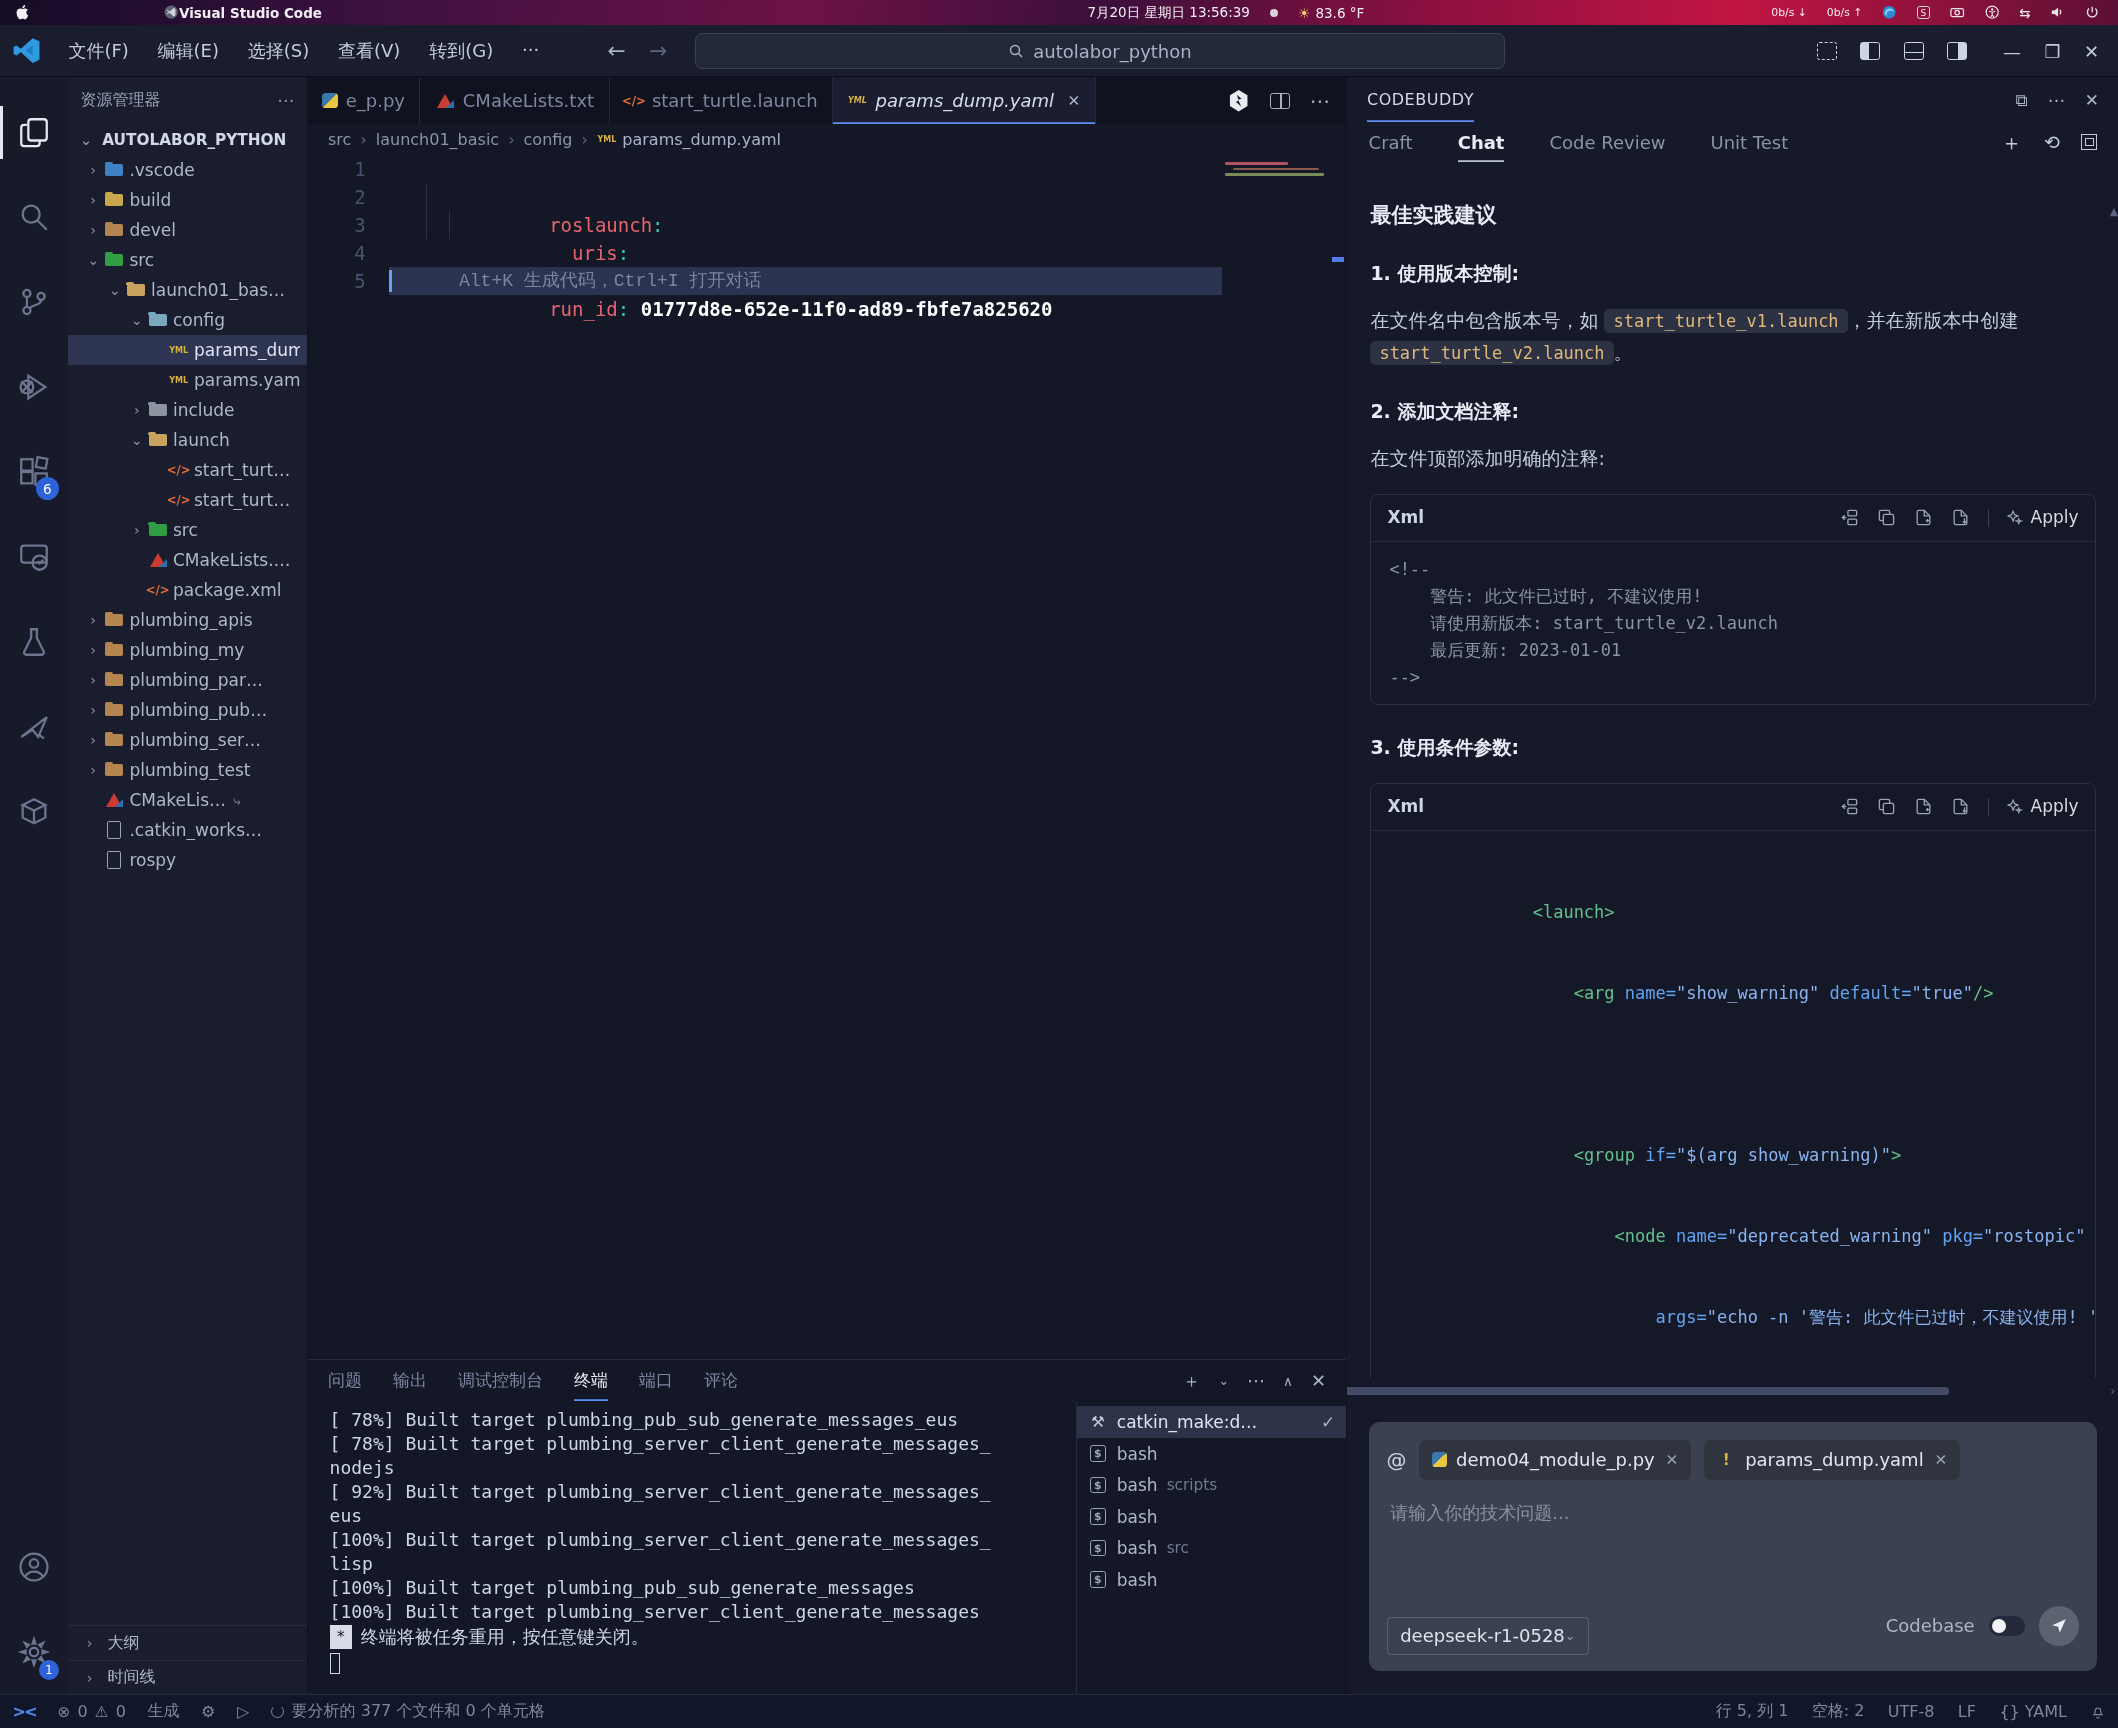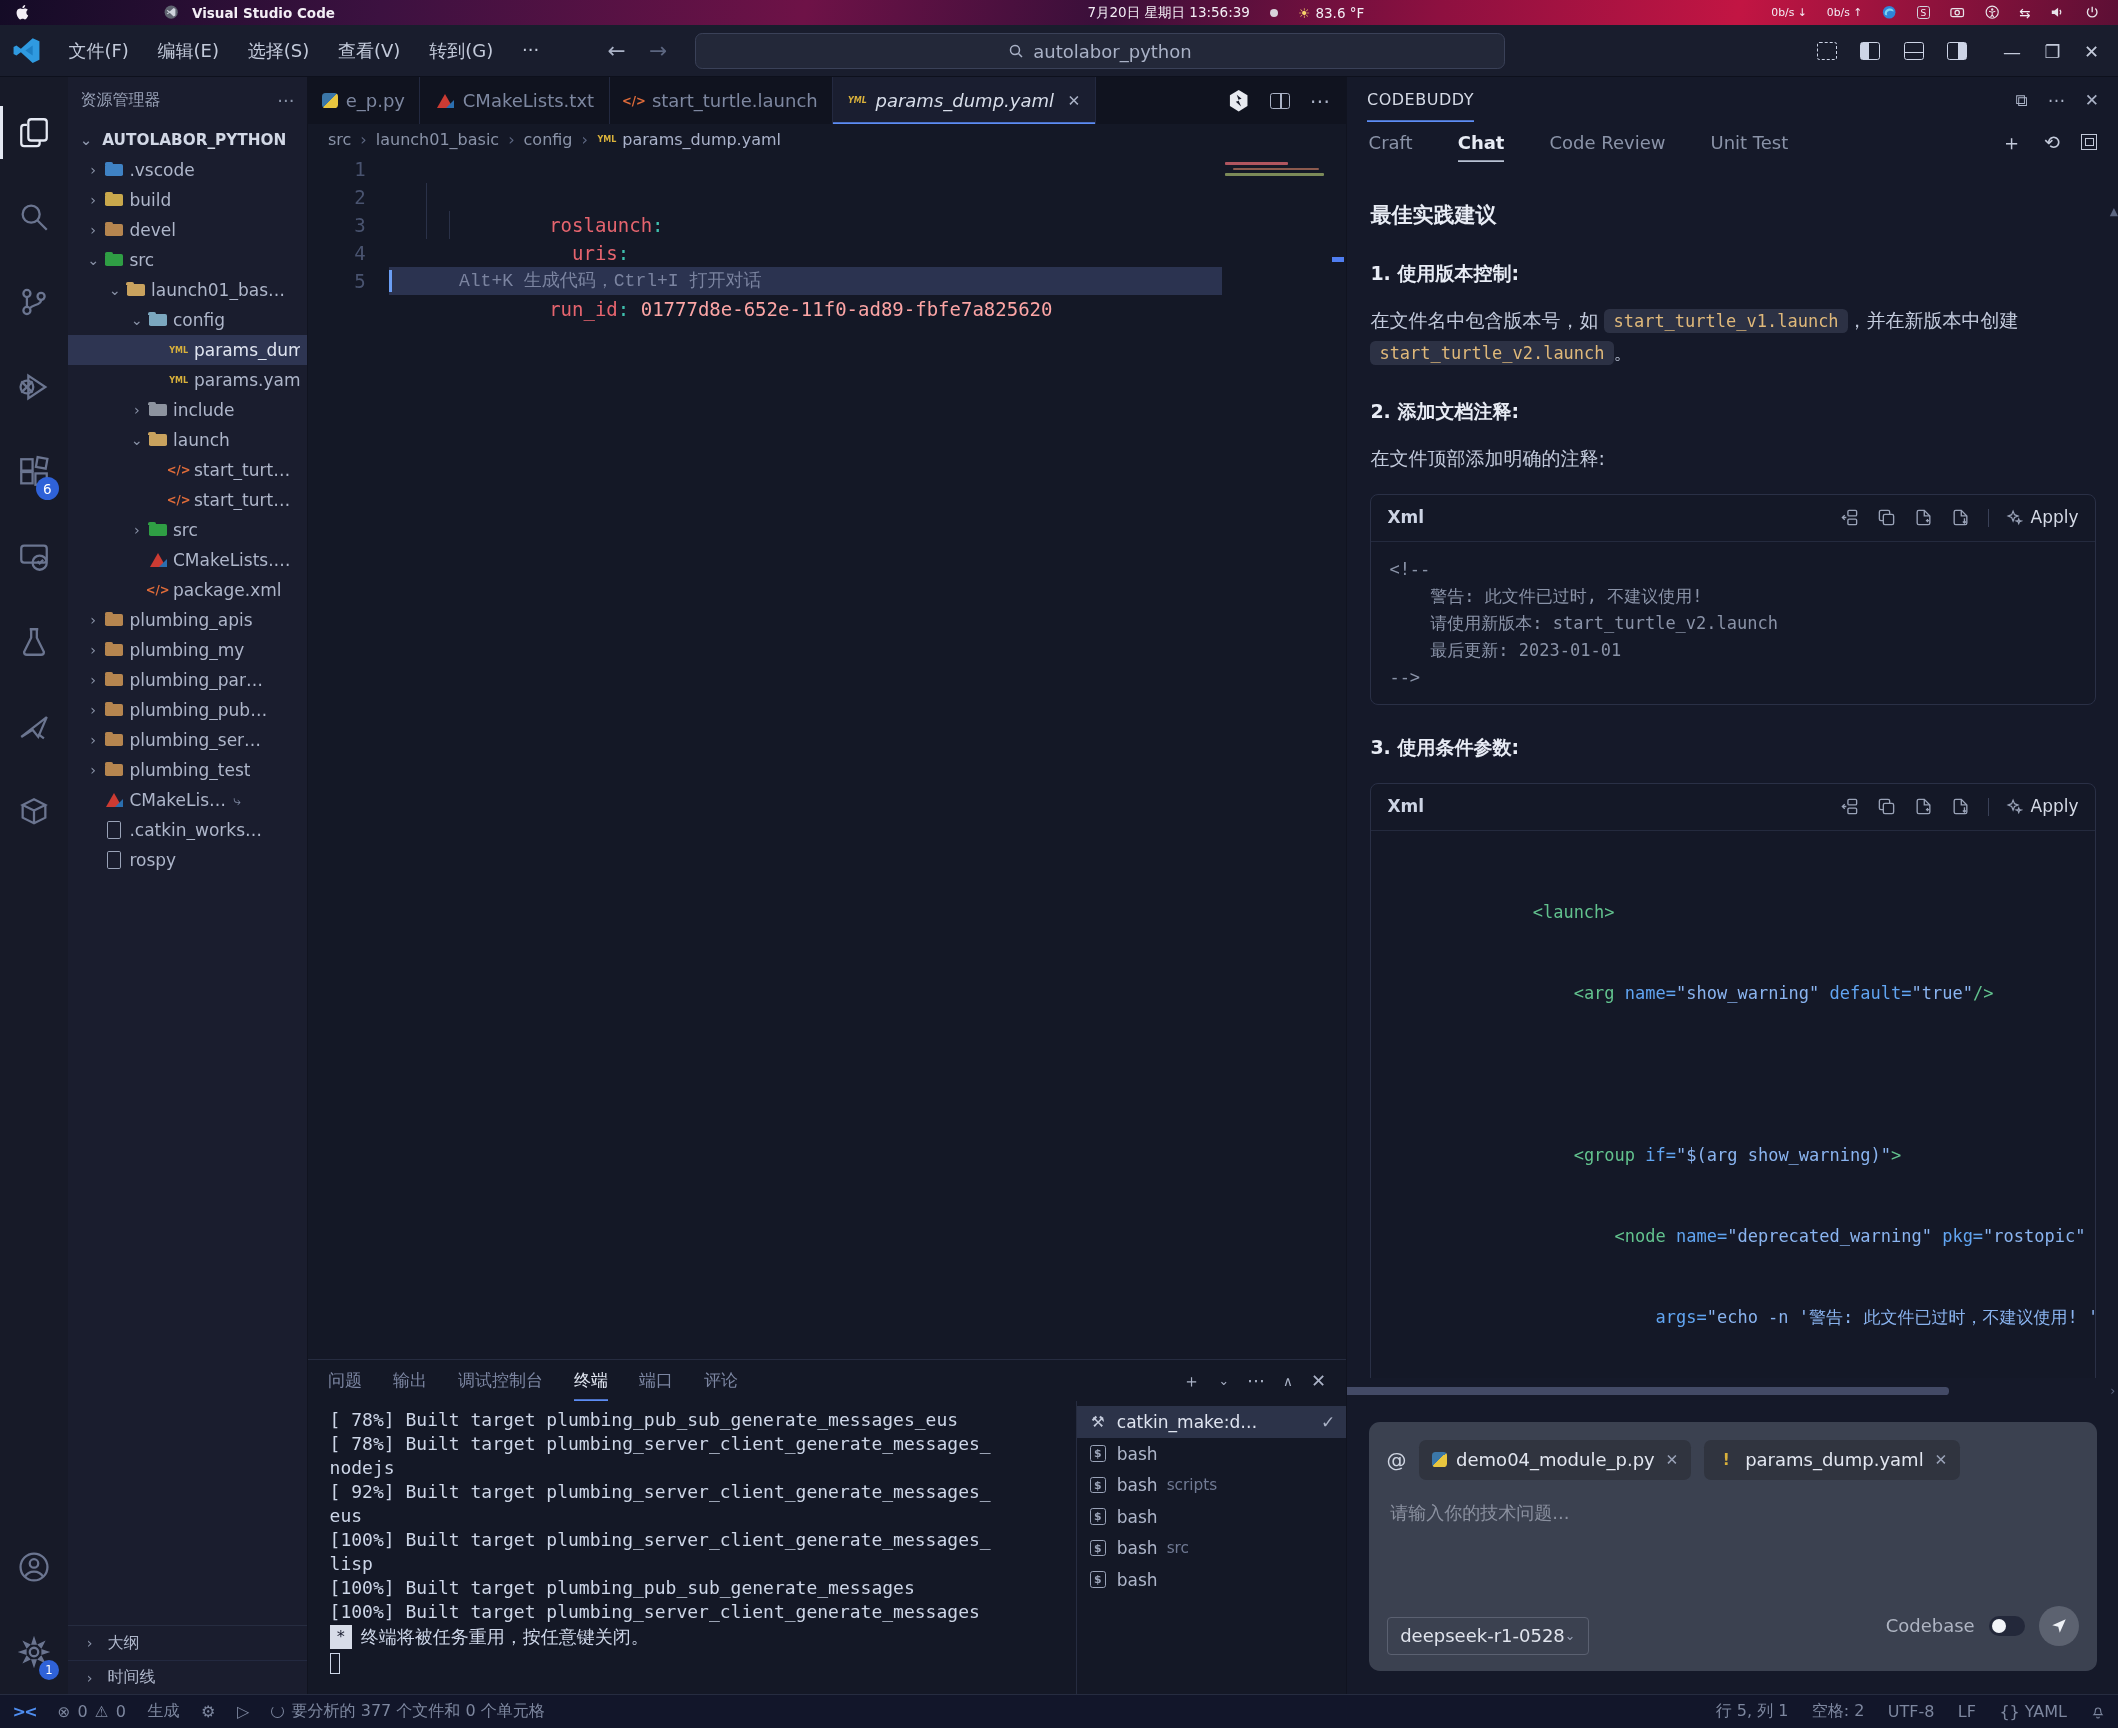--- a/index.html
+++ b/index.html
@@ -5,21 +5,21 @@
   *{margin:0;padding:0;box-sizing:border-box;}
   html,body{width:2119px;height:1728px;overflow:hidden;background:#10131f;}
   body{font-family:"DejaVu Sans","Liberation Sans",sans-serif;color:#c6cede;-webkit-font-smoothing:antialiased;}
   .mono{font-family:"DejaVu Sans Mono","Liberation Mono",monospace;}
   .app{width:2119px;height:1728px;display:flex;flex-direction:column;}
 
   
   .macbar{height:25px;flex:0 0 25px;display:flex;align-items:center;color:#f3eef5;font-size:13.5px;
     background:linear-gradient(100deg,#140b26 0%,#3c1140 18%,#6e1247 38%,#3a0f3a 52%,#8e1040 68%,#c21543 82%,#5c0f35 100%);}
   .macbar .apple{margin-left:16px;width:12.6px;height:14.4px;}
-  .macbar .vsc-mini{margin-left:135px;display:flex;align-items:center;gap:14px;font-weight:bold;}
+  .macbar .vsc-mini{margin-left:135px;display:flex;align-items:center;gap:1px;font-weight:bold;}
   .macbar .spacer{flex:1;}
   .macbar .mitem{margin-right:20px;display:flex;align-items:center;gap:5.4px;}
   .macbar .dot{width:8px;height:8px;border-radius:50%;background:#d8d3da;}
   .mini-ic{width:14.4px;height:14.4px;display:inline-block;}
 
   
   .titlebar{height:52px;flex:0 0 52px;background:#191d2d;display:flex;align-items:center;position:relative;border-bottom:0.9px solid #0d101c;}
   .vscode-logo{width:27px;height:27px;margin:0 14.4px 0 12.6px;}
   .menu-item{color:#c3cada;font-size:18px;padding:7.2px 14.4px;border-radius:5.4px;}
   .nav-arrows{margin-left:54px;display:flex;gap:23.4px;color:#aab2c6;font-size:21.6px;}
@@ -101,21 +101,21 @@
   .breadcrumbs .sep{color:#5c6680;}
   .bc-file{display:flex;align-items:center;gap:5.4px;color:#aab2ca;}
 
   .editor{flex:1;position:relative;overflow:hidden;font-size:19px;line-height:28px;}
   .codeline{display:flex;height:28px;}
   .gutter{width:81px;flex:0 0 81px;text-align:right;padding-right:23.4px;color:#49536f;}
   .ltext{white-space:pre;}
   .tok[data-c="key"]{color:#e5646e;}
   .tok[data-c="pu"]{color:#3fc0ae;}
   .tok[data-c="pl"]{color:#c6cede;}
-  .tok[data-c="val"]{color:#fca5a5;}
+  .tok[data-c="val"]{color:#ffffff;font-weight:bold;}
   .tok[data-c="link"]{color:#c3d98d;text-decoration:underline;}
   .hintline{display:flex;height:28px;align-items:center;}
   .hintband{margin-left:0;width:833px;height:28px;background:#2b3350;display:flex;align-items:center;position:relative;}
   .caret{position:absolute;left:0;top:2.7px;bottom:2.7px;width:2.7px;background:#6a9ef5;}
   .hinttext{padding-left:70px;color:#7b84a0;font-size:18px;}
   .ind-guide{position:absolute;width:0.9px;background:#2a3148;}
   .minimap{position:absolute;right:12.6px;top:7.2px;width:108px;}
   .mm{height:2.7px;margin-bottom:2.7px;border-radius:0.9px;}
   .ruler-dash{position:absolute;right:1.8px;top:102px;width:12.6px;height:4.5px;background:#4f7df0;}
 

